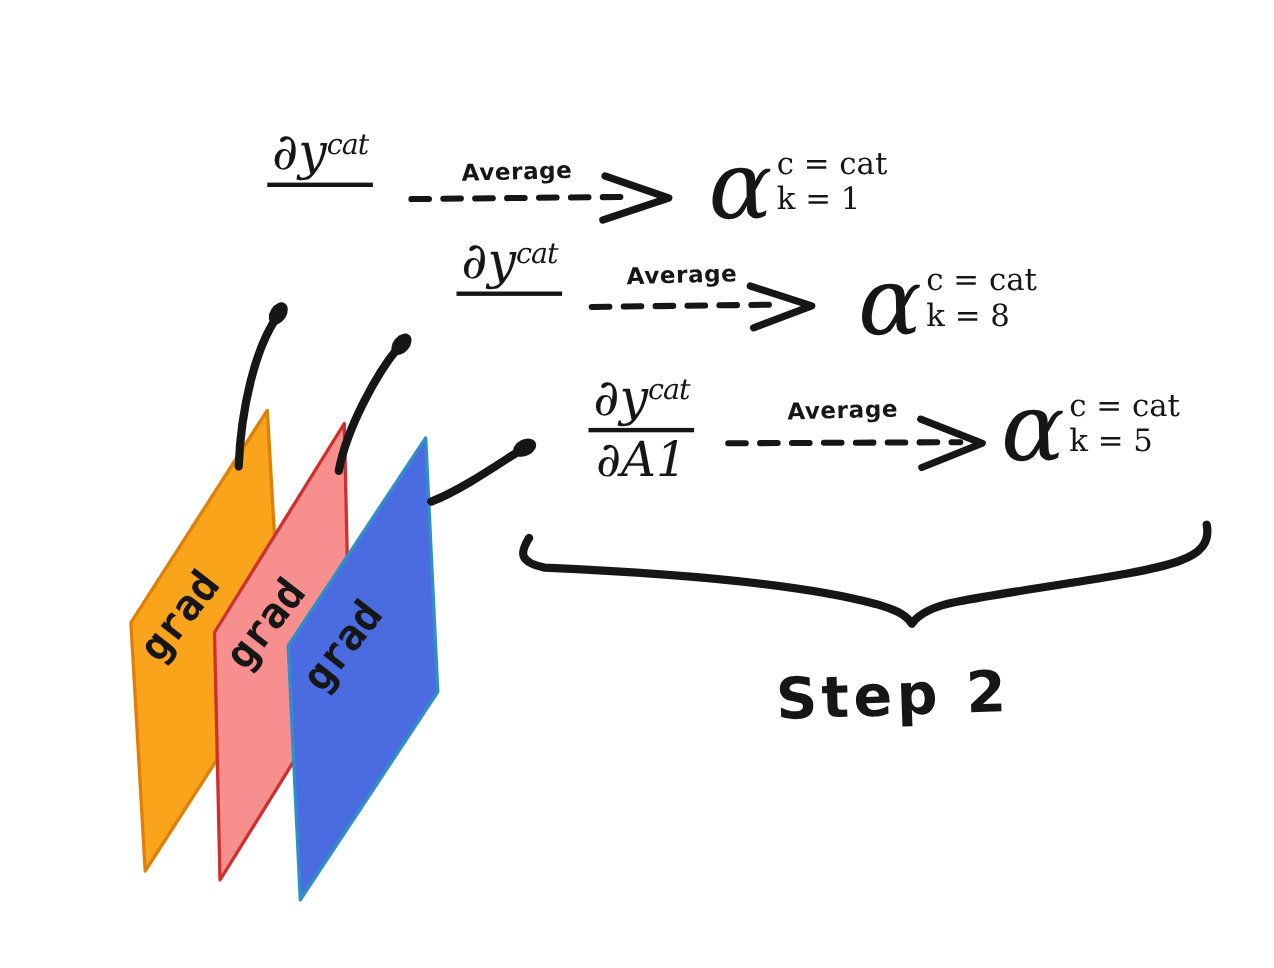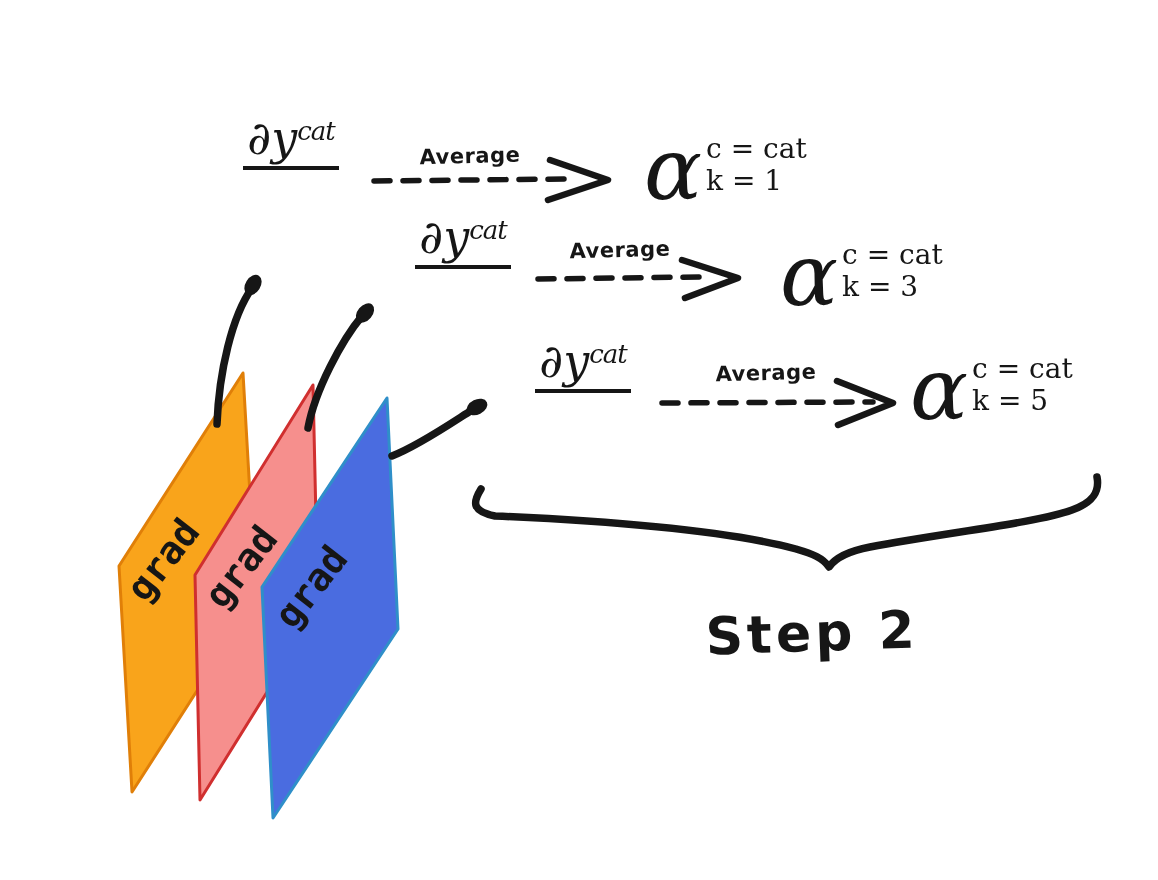--- a/index.html
+++ b/index.html
@@ -112,26 +112,27 @@
   </div>
 
   <div class="frac f2">
     <span class="num"><span>∂y</span><span class="sup">cat</span></span>
   </div>
   <div class="hand avg avg2">Average</div>
   <div class="alpha al2">
     <span class="a-base">α</span>
     <span class="a-scripts">
       <span>c = cat</span>
-      <span>k = 3</span>
+      <span>k = 8</span>
     </span>
   </div>
 
   <div class="frac f3">
     <span class="num"><span>∂y</span><span class="sup">cat</span></span>
+    <div class="den">∂A1</div>
   </div>
   <div class="hand avg avg3">Average</div>
   <div class="alpha al3">
     <span class="a-base">α</span>
     <span class="a-scripts">
       <span>c = cat</span>
       <span>k = 5</span>
     </span>
   </div>
 

